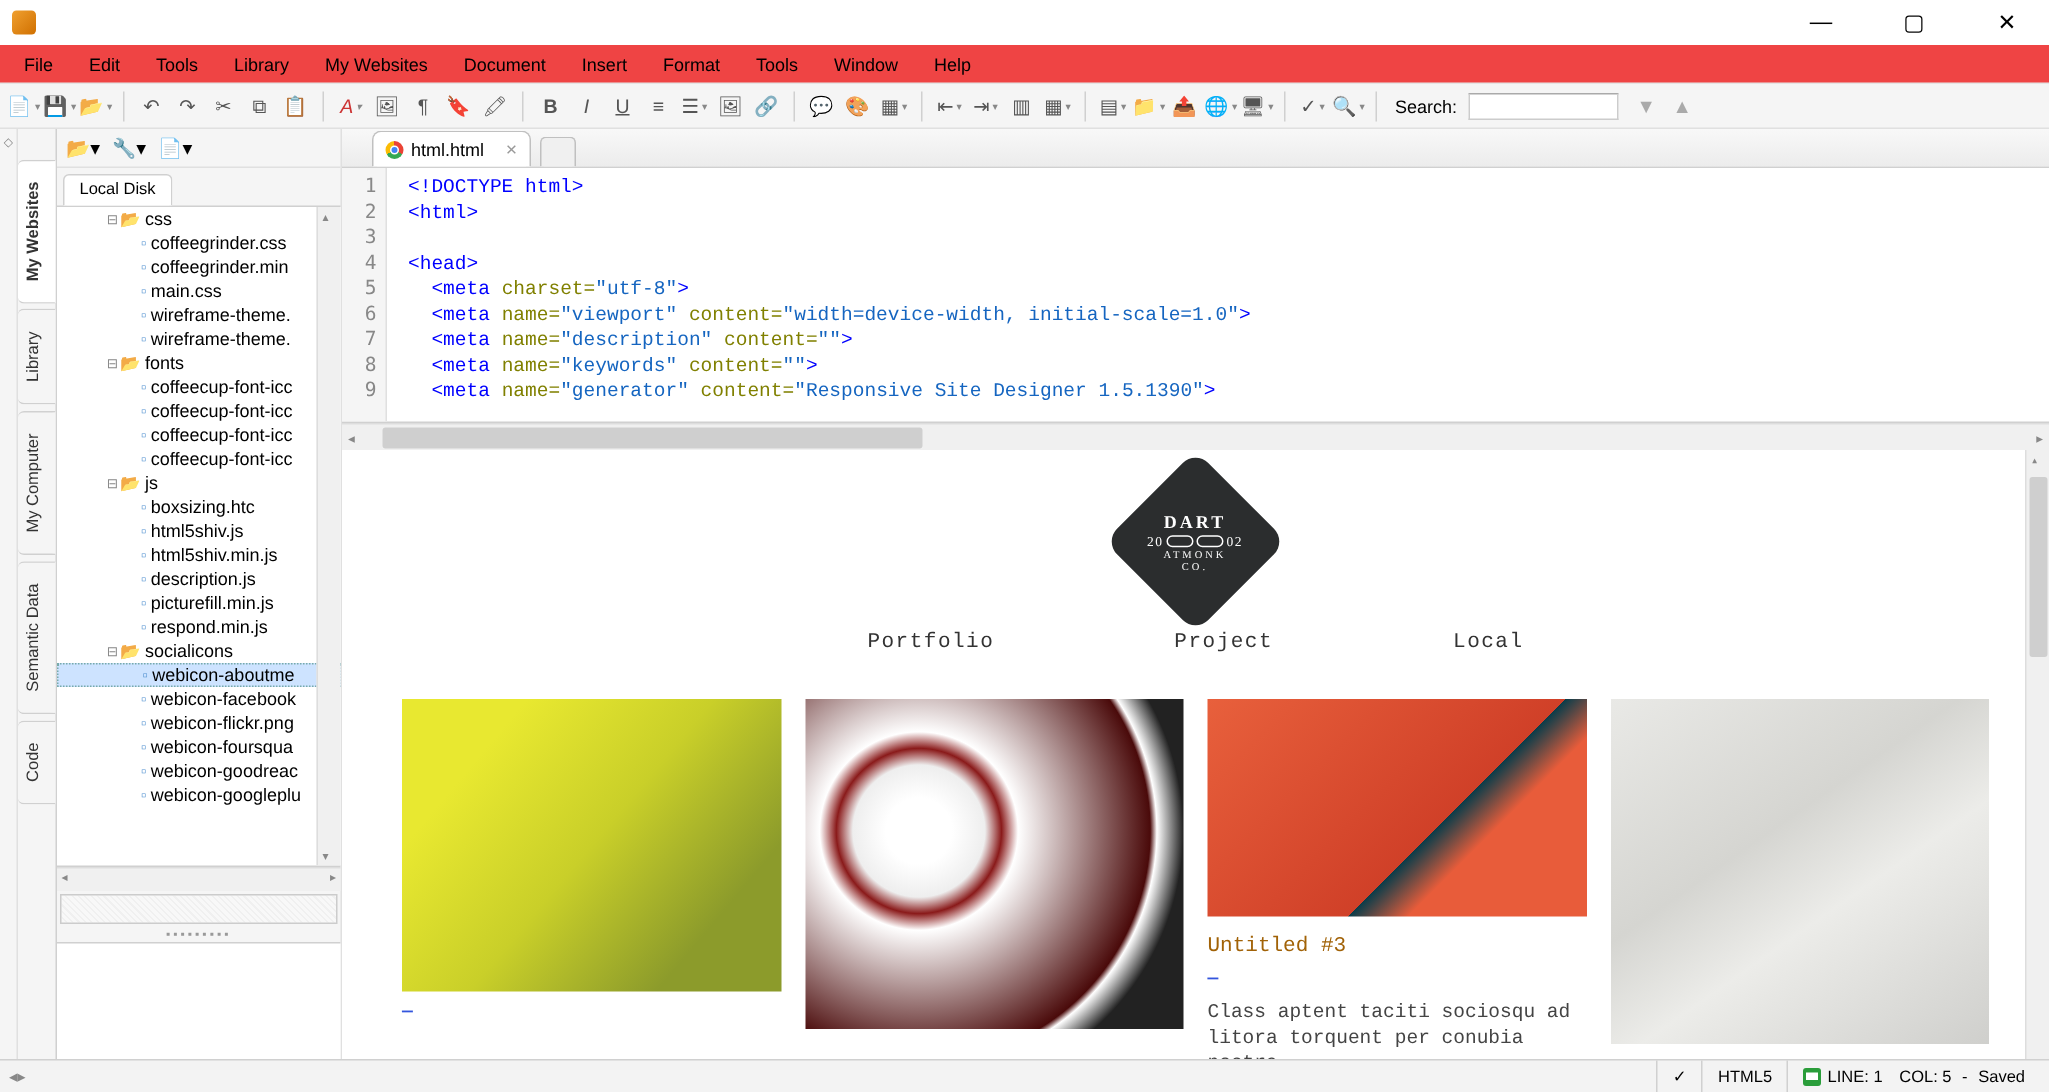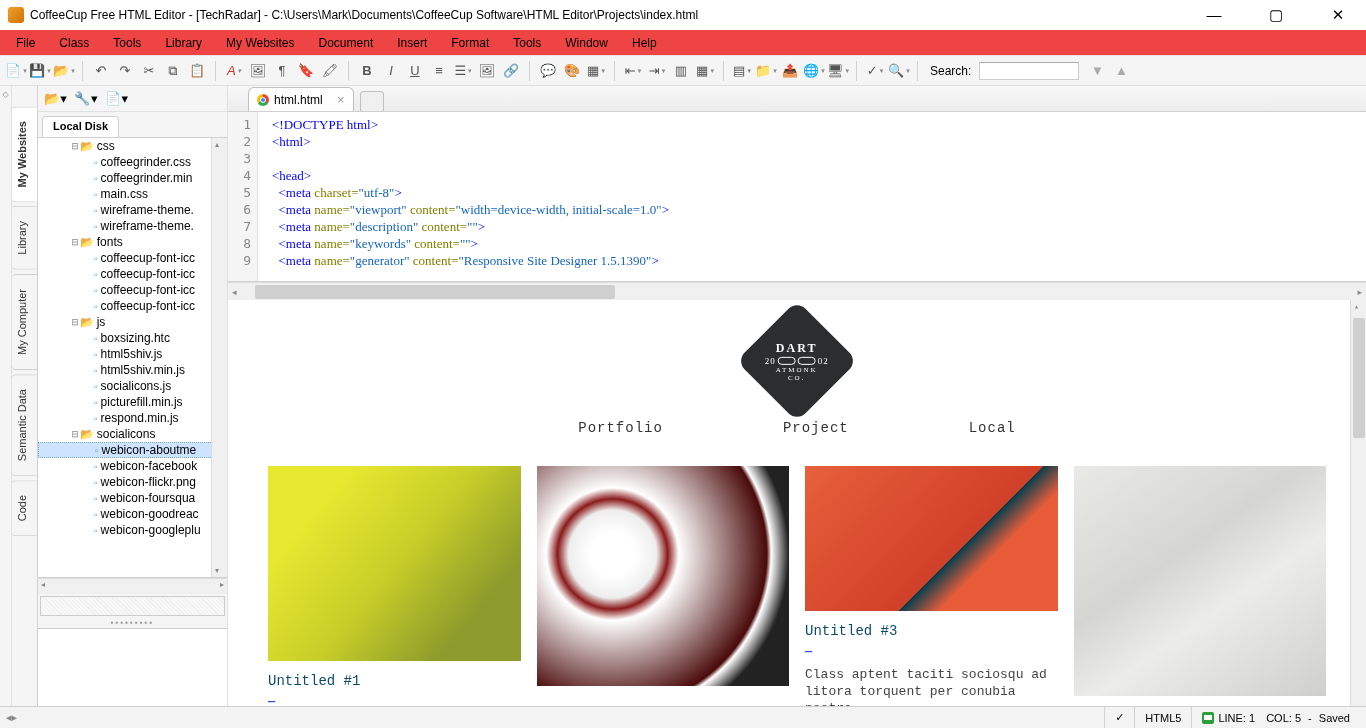--- a/index.html
+++ b/index.html
@@ -17,21 +17,21 @@
 .tb-btn.dd::after { content:"▾"; font-size: 7px; margin-left: 2px; color:#888;}
 .search-label { font-size: 12px; color: #000; margin-left: 4px; }
 .search-input { width: 100px; height: 18px; border: 1px solid #ccc; border-top:1px solid #aaa; margin: 0 4px; padding: 0 4px; font-size: 11px; }
 .main { display: flex; height: 642px; }
 .left-tabs { width: 26px; background: #f5f5f5; border-right: 1px solid #d0d0d0; display: flex; flex-direction: column; padding-top: 20px; }
 .vtab { writing-mode: vertical-rl; transform: rotate(180deg); padding: 14px 4px; font-size: 11px; color: #333; cursor: pointer; border-top: 1px solid #d0d0d0; border-bottom: 1px solid #d0d0d0; text-align: center; background: #f5f5f5; margin-bottom: 4px; border-radius: 0 4px 4px 0;}
 .vtab.active { background: #fff; font-weight: bold;}
 .sidebar { width: 190px; background: #f5f5f5; border-right: 1px solid #e0e0e0; display: flex; flex-direction: column; }
 .sb-toolbar { height: 26px; border-bottom: 1px solid #e0e0e0; display: flex; align-items: center; padding: 0 6px; gap: 8px; }
 .sb-tb-btn { font-size: 13px; cursor: pointer; }
-.sb-tabs { height: 22px; display: flex; border-bottom: 1px solid #d0d0d0; margin-top: 4px; font-weight: bold;}
+.sb-tabs { height: 22px; display: flex; border-bottom: 1px solid #d0d0d0; margin-top: 4px;}
 .sb-tab { padding: 3px 10px; font-size: 11px; background: #fff; border: 1px solid #d0d0d0; border-bottom: none; border-radius: 4px 4px 0 0; margin-left: 4px; cursor: pointer; }
 .tree { flex: 1 1 0; background: #fff; overflow-y: auto; border-bottom: 1px solid #d0d0d0; font-size: 12px; position: relative; }
 .tree-scroll-v { position:absolute; right:0; top:0; width:16px; height:100%; background:#f0f0f0; border-left:1px solid #ddd;}
 .tree-scroll-v::before{content:"▴";position:absolute;top:2px;left:3px;font-size:8px;color:#888;}
 .tree-scroll-v::after{content:"▾";position:absolute;bottom:2px;left:3px;font-size:8px;color:#888;}
 .tree-row { display: flex; align-items: center; height: 16px; padding-left: 4px; white-space: nowrap; overflow: hidden; cursor: pointer;}
 .tree-row.selected { background: #cde3ff; border: 1px dotted #7aa; }
 .tw { display:inline-block; width:10px; text-align:center; color:#888; font-size:9px;}
 .folder-icon { color: #f0b030; margin-right: 3px; font-size: 11px; }
 .file-icon { color: #5090d0; margin-right: 3px; font-size: 10px; }
@@ -44,21 +44,21 @@
 .sb-bottom { flex: 0 0 100px; background: #fff; border-top: 1px solid #d0d0d0; }
 .editor { flex: 1; display: flex; flex-direction: column; background: #fff; }
 .tabstrip { height: 26px; background: linear-gradient(#f8f8f8,#ececec); border-bottom: 1px solid #d0d0d0; display: flex; align-items: flex-end; padding-left: 20px; padding-top:2px; }
 .tab { height: 24px; background: #fff; border: 1px solid #c0c0c0; border-bottom: none; border-radius: 6px 6px 0 0; padding: 0 30px 0 8px; display: flex; align-items: center; font-size: 12px; position: relative; cursor: pointer; gap:5px;}
 .tab .chrome-icon { width:12px; height:12px; border-radius:50%; background: conic-gradient(#ea4335 0 120deg,#34a853 120deg 240deg,#fbbc05 240deg 360deg); position:relative;}
 .tab .chrome-icon::after{content:"";position:absolute;inset:3px;border-radius:50%;background:#4285f4;border:1px solid #fff;}
 .tab .close { position: absolute; right: 8px; color: #999; font-size: 13px; }
 .tab-plus { width: 24px; height: 20px; margin-left: 6px; border: 1px solid #c0c0c0; border-bottom:none; border-radius: 4px 4px 0 0; background:#f0f0f0; cursor:pointer; }
 .code-area { display: flex; height: 170px; border-bottom: 1px solid #d0d0d0; overflow:hidden; }
 .gutter { width: 30px; background: #f5f5f5; border-right: 1px solid #e0e0e0; text-align: right; padding: 4px 6px 0 0; font-family: Consolas, monospace; font-size: 13px; color: #888; line-height: 17px;}
-.code { flex: 1; padding: 4px 0 0 14px; font-family: Liberation Serif, serif; font-size: 13px; line-height: 17px; white-space: pre; overflow: hidden; }
+.code { flex: 1; padding: 4px 0 0 14px; font-family: Liberation Mono, monospace; font-size: 13px; line-height: 17px; white-space: pre; overflow: hidden; }
 .c-blue { color: #0000ff; }
 .c-olive { color: #808000; }
 .c-str { color: #1565c0; }
 .code-hscroll { height: 18px; background: #f0f0f0; border-top:1px solid #ddd; display:flex; align-items:center; }
 .code-hscroll .thumb{ height:14px; background:#cfcfcf; width:360px; margin-left:18px; border-radius:2px;}
 .code-hscroll::before{content:"◂";margin-left:4px;font-size:9px;color:#888;}
 .code-hscroll::after{content:"▸";margin-left:auto;margin-right:4px;font-size:9px;color:#888;}
 .preview { flex: 1; background: #fff; overflow: hidden; position: relative; font-family: "Courier New", monospace; color: #333; }
 .pv-vscroll{position:absolute;right:0;top:0;width:16px;height:100%;background:#f0f0f0;border-left:1px solid #ddd;}
 .pv-vscroll::before{content:"▴";position:absolute;top:2px;left:3px;font-size:8px;color:#888;}
@@ -71,47 +71,46 @@
 .pv-logo-inner .d3{font-size:7px; letter-spacing:2px;}
 .pv-nav { display: flex; justify-content: center; gap: 120px; font-size: 14px; margin: 16px 0 30px; }
 .pv-nav span { cursor: pointer; letter-spacing:1px; }
 .pv-grid { display: flex; gap: 16px; padding: 0 40px; }
 .pv-card { flex: 1; display: flex; flex-direction: column; }
 .pv-img { width: 100%; background: #ccc; }
 .pv-img.a { height: 195px; background: linear-gradient(130deg,#e8e830 20%,#c9cf29 50%, #8c9b2b 80%);}
 .pv-img.b { height: 220px; background: radial-gradient(circle at 30% 40%, #fff 10%, #eee 20%, #8a1a1a 25%, #fff 30%, #4a0a0a 70%, #fff 72%, #222 80%);}
 .pv-img.c { height: 145px; background: linear-gradient(135deg,#e8603c,#d04028 60%, #0a3d4a 60%, #e85c3a 70%);}
 .pv-img.d { height: 230px; background: linear-gradient(145deg,#e9e9e6,#d5d5d1 40%,#ecece9 60%,#cfcfcc);}
-.pv-title { color: #0c4a6e; font-size: 14px; margin-top: 12px; }
+.pv-title { color: #a16207; font-size: 14px; margin-top: 12px; }
 .pv-dash { color: #3355dd; margin-top: 6px; font-weight:bold;}
 .pv-body { font-size: 13px; margin-top: 8px; color: #444; line-height: 1.3;}
 .statusbar { height: 22px; background: #f3f3f3; border-top: 1px solid #d0d0d0; display: flex; align-items: center; font-size: 11px; padding: 0 6px; position: absolute; bottom: 0; left: 0; right: 0;}
 .statusbar .seg { border-left: 1px solid #d0d0d0; padding: 0 10px; height: 100%; display:flex; align-items:center; gap:4px;}
 .statusbar .filler { flex: 1; }
 .save-ico{width:12px;height:12px;background:#2a9d3a;border-radius:2px;position:relative;}
 .save-ico::after{content:"";position:absolute;inset:3px 2px 4px 2px;background:#fff;}
 .sb-left-collapse{width:12px;background:#f5f5f5;border-right:1px solid #e0e0e0;display:flex;flex-direction:column;justify-content:space-between;align-items:center;padding:4px 0;}
 .sb-left-collapse span{font-size:8px;color:#888;cursor:pointer;}
 </style>
 </head>
 <body>
 
 <div class="titlebar">
   <div class="app-icon"></div>
-  <div class="title">CoffeeCup Free HTML Editor - [TechRadar] - C:\Users\Mark\Documents\CoffeeCup Software\HTML Editor\Projects\index.html</div>
   <div class="win-controls">
     <span>—</span>
     <span>▢</span>
     <span>✕</span>
   </div>
 </div>
 
 <div class="menubar">
   <div class="menu-item">File</div>
-  <div class="menu-item">Class</div>
+  <div class="menu-item">Edit</div>
   <div class="menu-item">Tools</div>
   <div class="menu-item">Library</div>
   <div class="menu-item">My Websites</div>
   <div class="menu-item">Document</div>
   <div class="menu-item">Insert</div>
   <div class="menu-item">Format</div>
   <div class="menu-item">Tools</div>
   <div class="menu-item">Window</div>
   <div class="menu-item">Help</div>
 </div>
@@ -284,21 +283,21 @@
         <div class="tree-row">
           <span class="indent" style="width: 42px;"></span>
           <span class="tw"></span>
           <span class="file-icon">▫</span>
           <span>html5shiv.min.js</span>
         </div>
         <div class="tree-row">
           <span class="indent" style="width: 42px;"></span>
           <span class="tw"></span>
           <span class="file-icon">▫</span>
-          <span>socialicons.js</span>
+          <span>description.js</span>
         </div>
         <div class="tree-row">
           <span class="indent" style="width: 42px;"></span>
           <span class="tw"></span>
           <span class="file-icon">▫</span>
           <span>picturefill.min.js</span>
         </div>
         <div class="tree-row">
           <span class="indent" style="width: 42px;"></span>
           <span class="tw"></span>
@@ -408,21 +407,20 @@
         </div>
       </div>
       <div class="pv-nav">
         <span>Portfolio</span>
         <span>Project</span>
         <span>Local</span>
       </div>
       <div class="pv-grid">
         <div class="pv-card">
           <div class="pv-img a"></div>
-          <div class="pv-title">Untitled #1</div>
           <div class="pv-dash">—</div>
         </div>
         <div class="pv-card">
           <div class="pv-img b"></div>
         </div>
         <div class="pv-card">
           <div class="pv-img c"></div>
           <div class="pv-title">Untitled #3</div>
           <div class="pv-dash">—</div>
           <div class="pv-body">Class aptent taciti sociosqu ad litora torquent per conubia nostra,</div>

